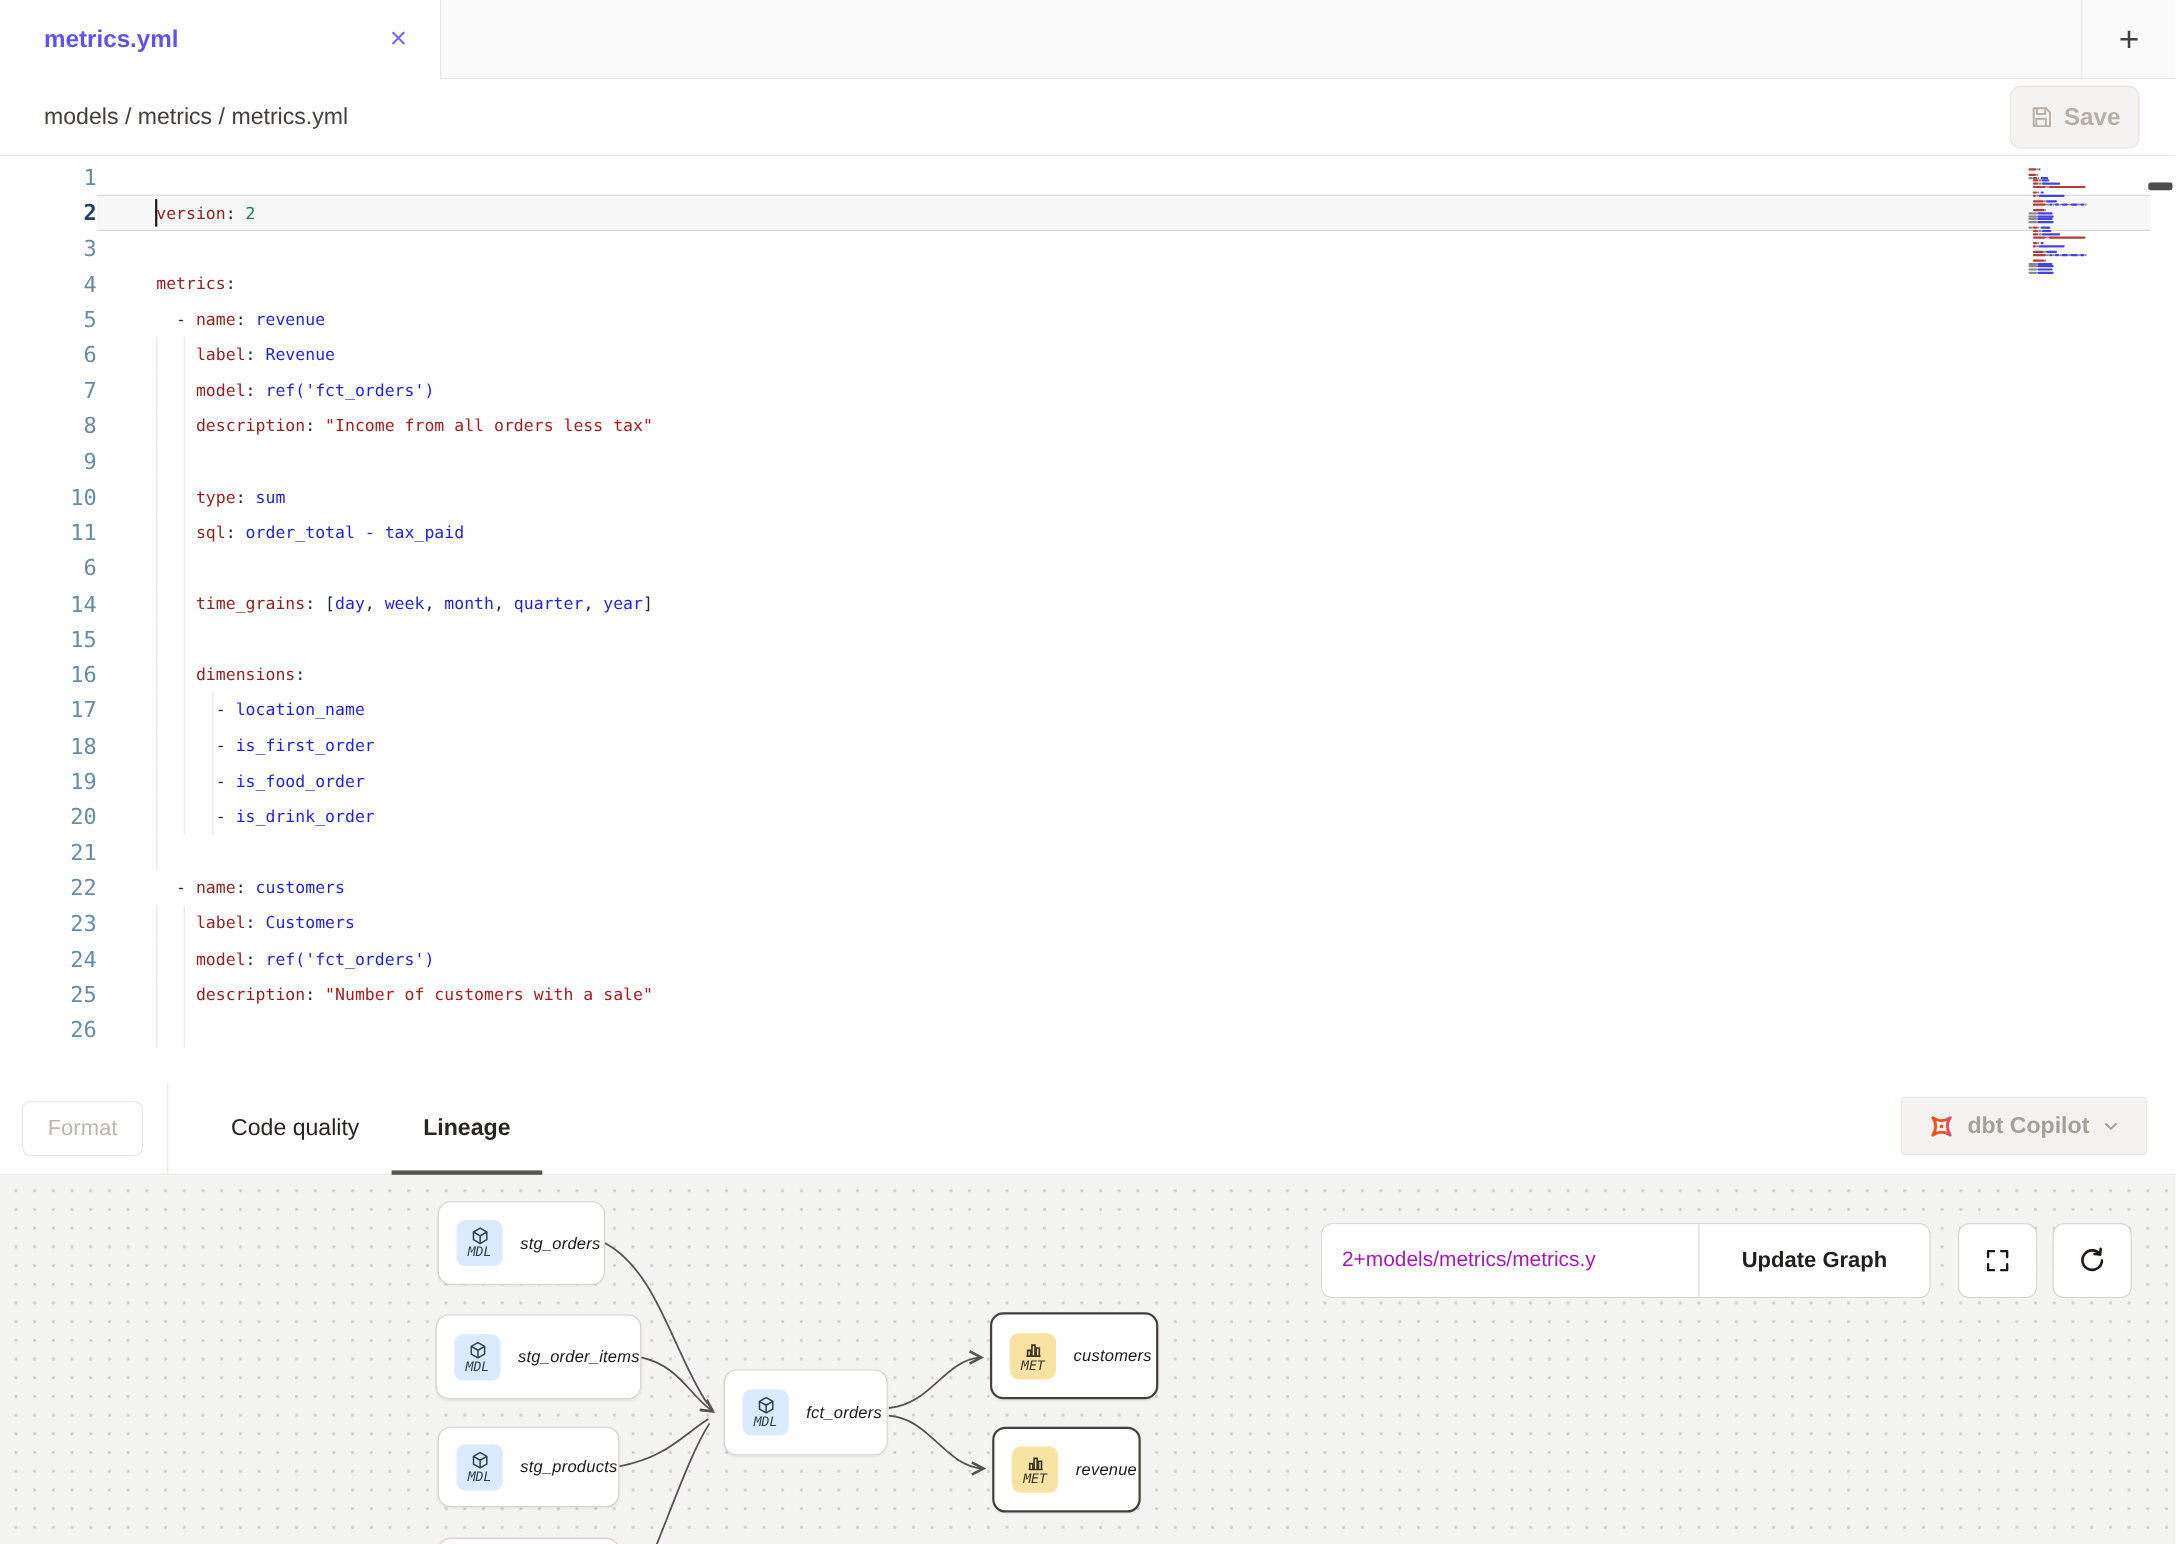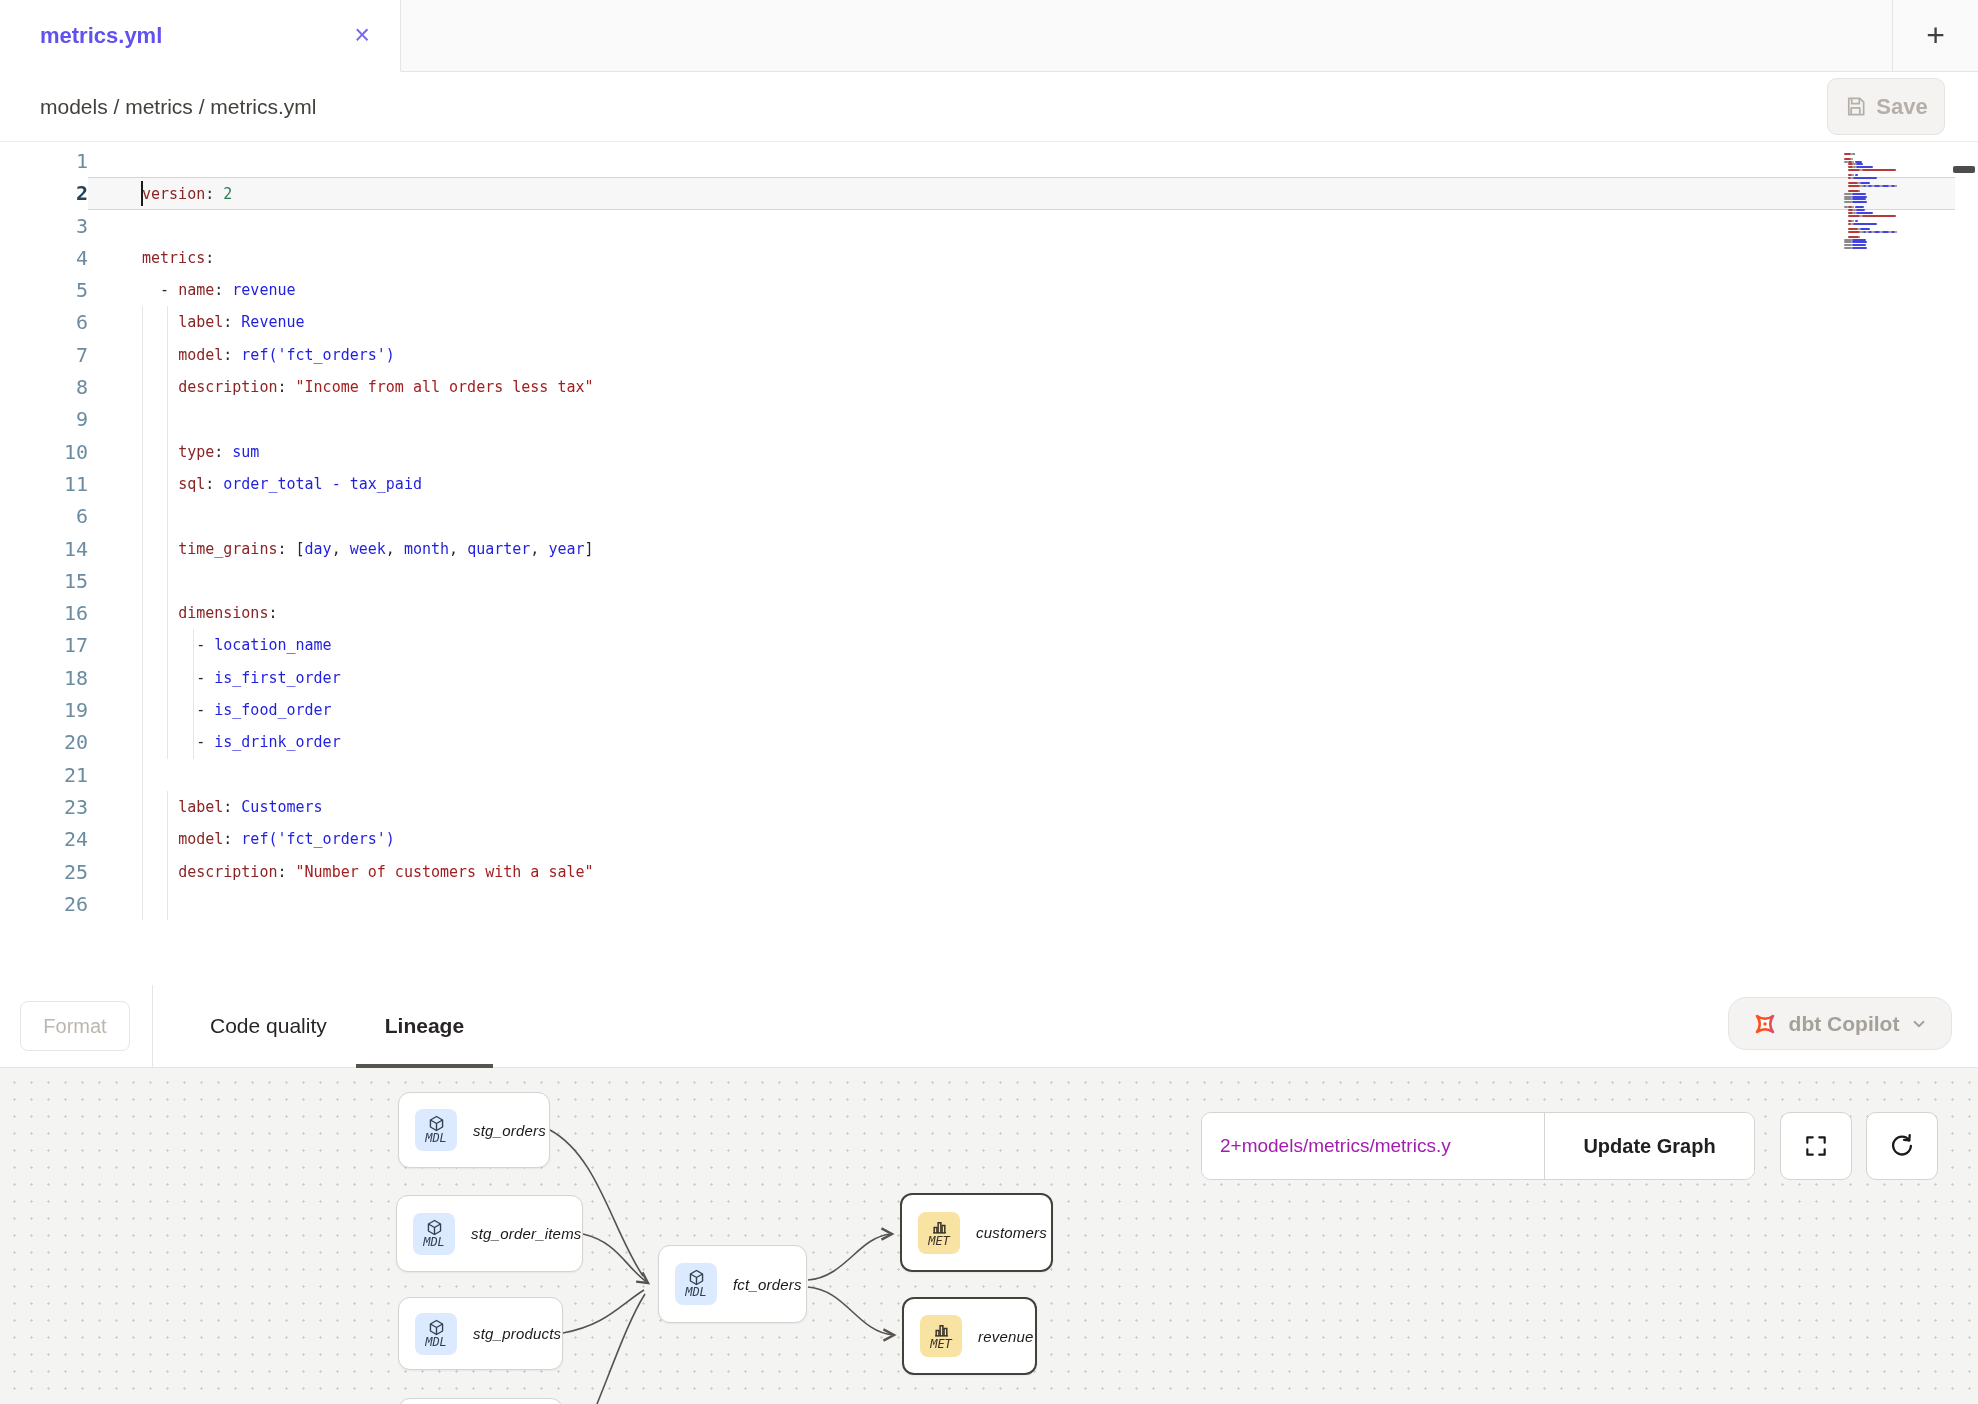--- a/index.html
+++ b/index.html
@@ -51,21 +51,21 @@
              display:flex; align-items:center; }
   .format-btn { margin-left:20px; width:110px; height:50px; border-radius:8px; background:#fff;
                 border:1px solid #e7e5e4; color:#bcb6ae; font-size:20px; font-weight:500;
                 display:flex; align-items:center; justify-content:center; }
   .tb-divider { width:1px; height:83px; background:#e7e5e4; margin-left:22px; }
   .tb-tabs { display:flex; height:83px; margin-left:28px; }
   .tb-tab { padding:0 29px; display:flex; align-items:center; font-size:21px; color:#292524;
             font-weight:500; position:relative; }
   .tb-tab.active { font-weight:600; }
   .tb-tab.active::after { content:""; position:absolute; left:0; right:0; bottom:-1px; height:5px; background:#57534e; }
-  .copilot-btn { position:absolute; right:26px; top:12px; width:224px; height:53px; border-radius:18px;
+  .copilot-btn { position:absolute; right:26px; top:12px; width:224px; height:53px; border-radius:4px;
                  background:#f4f3f1; border:1px solid #e7e4e1; display:flex; align-items:center;
                  justify-content:center; gap:11px; color:#a5a099; font-size:21px; font-weight:600; }
 
   
   .lineage { position:relative; height:336px; background:#f4f4f2; overflow:hidden;
              background-image:radial-gradient(circle, #d2cfca 1.2px, transparent 1.4px);
              background-size:17px 17px; background-position:6px 6px; }
   .edges { position:absolute; inset:0; pointer-events:none; }
   .lnode { position:absolute; background:#fff; border:1px solid #d6d3d1; border-radius:12px;
            box-shadow:0 1px 2px rgba(0,0,0,.06); display:flex; align-items:center; padding-left:16px;font-style:italic; }
@@ -187,20 +187,24 @@
         <div class="gutter">19</div>
         <div class="codecell"><span class="iguide" style="left: 54px;"></span><span class="iguide" style="left: 79.26px;"></span><span class="iguide" style="left: 104.52px;"></span><span class="tk-p">      - </span><span class="tk-v">is_food_order</span></div>
       </div>
       <div class="line-row">
         <div class="gutter">20</div>
         <div class="codecell"><span class="iguide" style="left: 54px;"></span><span class="iguide" style="left: 79.26px;"></span><span class="iguide" style="left: 104.52px;"></span><span class="tk-p">      - </span><span class="tk-v">is_drink_order</span></div>
       </div>
       <div class="line-row">
         <div class="gutter">21</div>
         <div class="codecell"><span class="iguide" style="left: 54px;"></span></div>
+      </div>
+      <div class="line-row">
+        <div class="gutter">22</div>
+        <div class="codecell"><span class="tk-p">  - </span><span class="tk-k">name</span><span class="tk-p">: </span><span class="tk-v">customers</span></div>
       </div>
       <div class="line-row">
         <div class="gutter">23</div>
         <div class="codecell"><span class="iguide" style="left: 54px;"></span><span class="iguide" style="left: 79.26px;"></span><span class="tk-p">    </span><span class="tk-k">label</span><span class="tk-p">: </span><span class="tk-v">Customers</span></div>
       </div>
       <div class="line-row">
         <div class="gutter">24</div>
         <div class="codecell"><span class="iguide" style="left: 54px;"></span><span class="iguide" style="left: 79.26px;"></span><span class="tk-p">    </span><span class="tk-k">model</span><span class="tk-p">: </span><span class="tk-v">ref('fct_orders')</span></div>
       </div>
       <div class="line-row">

